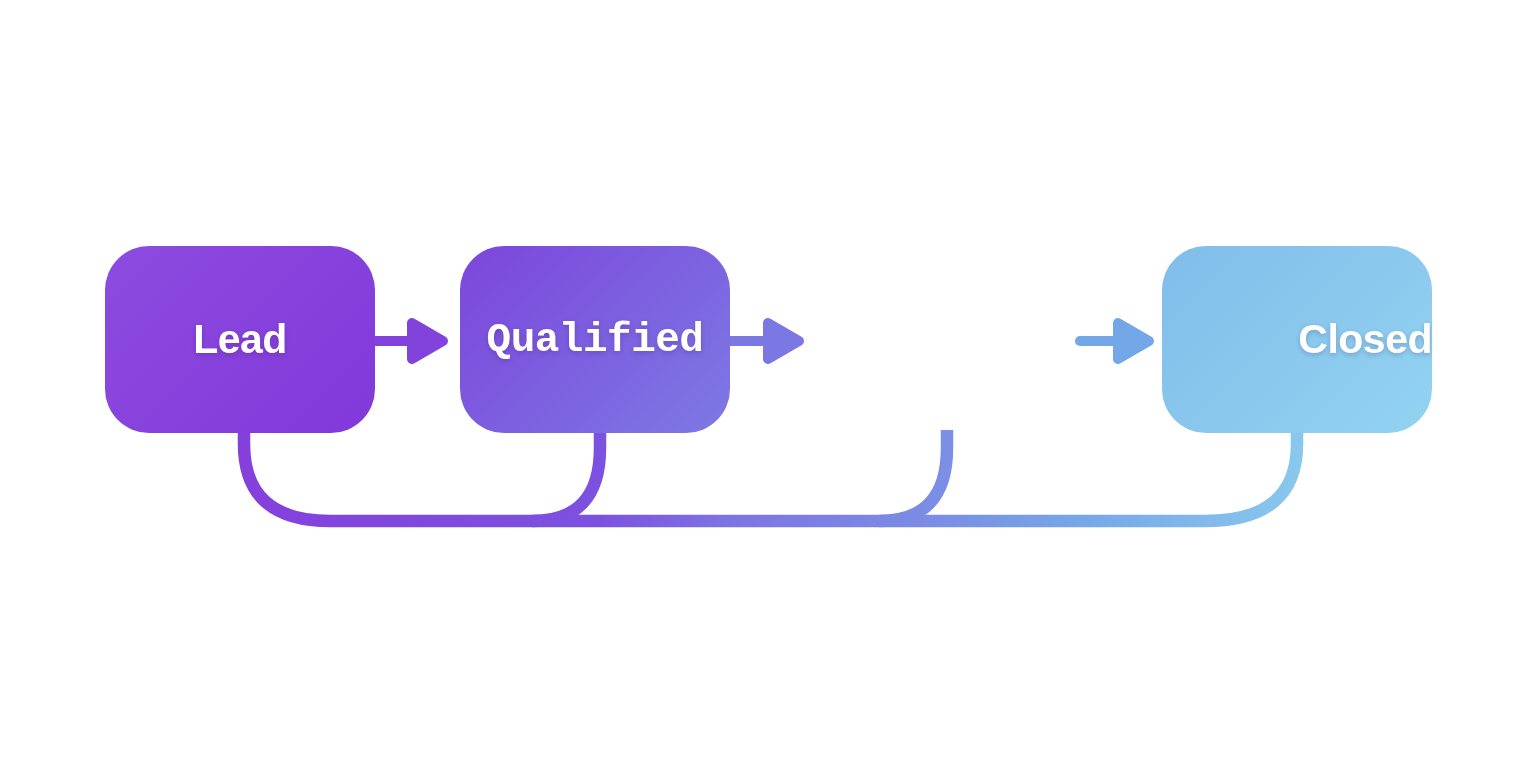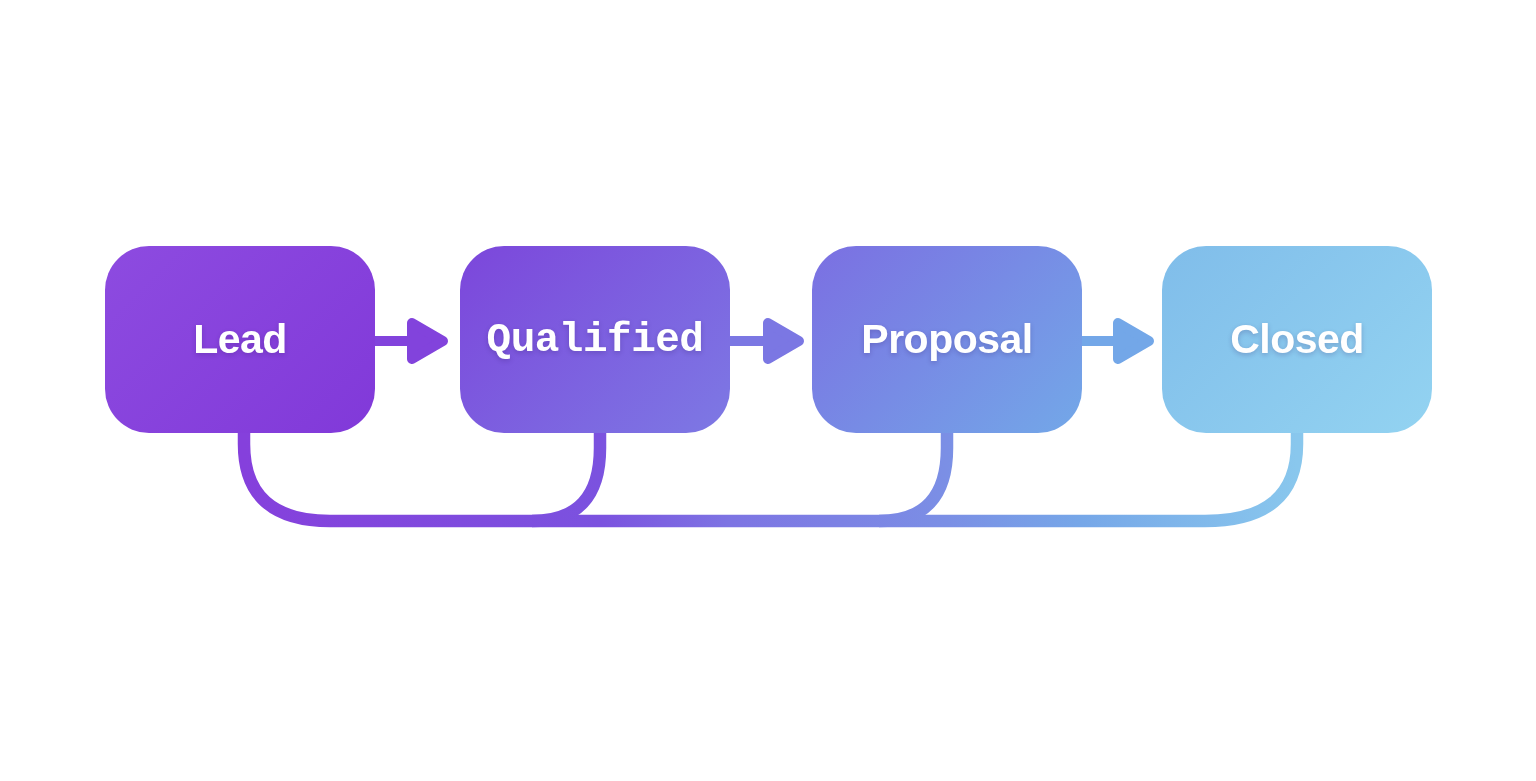--- a/index.html
+++ b/index.html
@@ -78,20 +78,17 @@
       <path d="M 1118 323 L 1149 341 L 1118 359 Z"></path>
     </g>
   </svg>
 
   <div class="stage stage-0" style="background: linear-gradient(135deg, rgb(141, 75, 224), rgb(129, 57, 217));">
     <span class="label">Lead</span>
   </div>
   <div class="stage stage-1" style="background: linear-gradient(135deg, rgb(124, 70, 219), rgb(125, 121, 228));">
     <span class="label">Qualified</span>
   </div>
-  <div class="stage stage-2" style="background: linear-gradient(135deg, rgb(123, 111, 226), rgb(115, 168, 232));">
-    <span class="label">Proposal</span>
-  </div>
-  <div class="stage stage-3" style="background: linear-gradient(135deg, rgb(128, 189, 234), rgb(147, 211, 241));">
+  <div class="stage stage-3" style="background: linear-gradient(135deg, rgb(128, 189, 234), rgb(147, 211, 241)); justify-content: flex-end;">
     <span class="label">Closed</span>
   </div>
 
 </div>
 
 </body></html>

